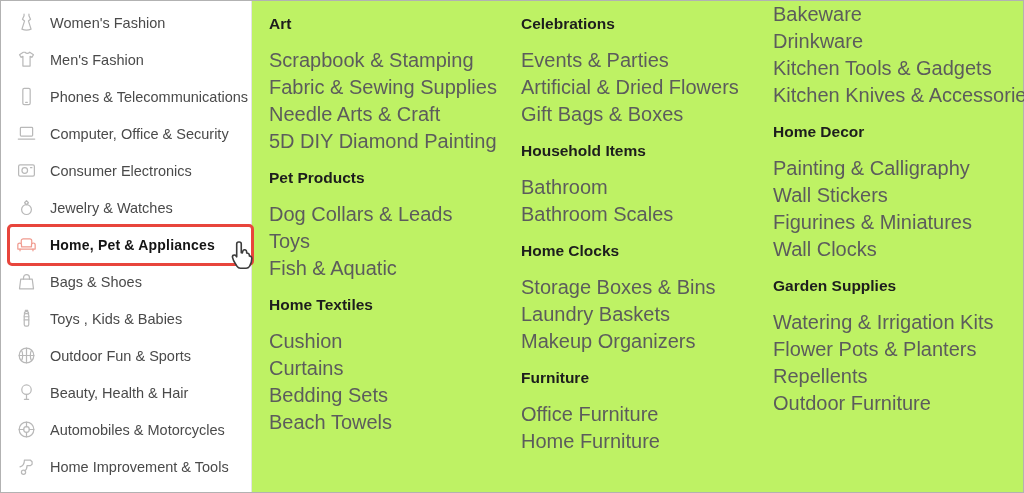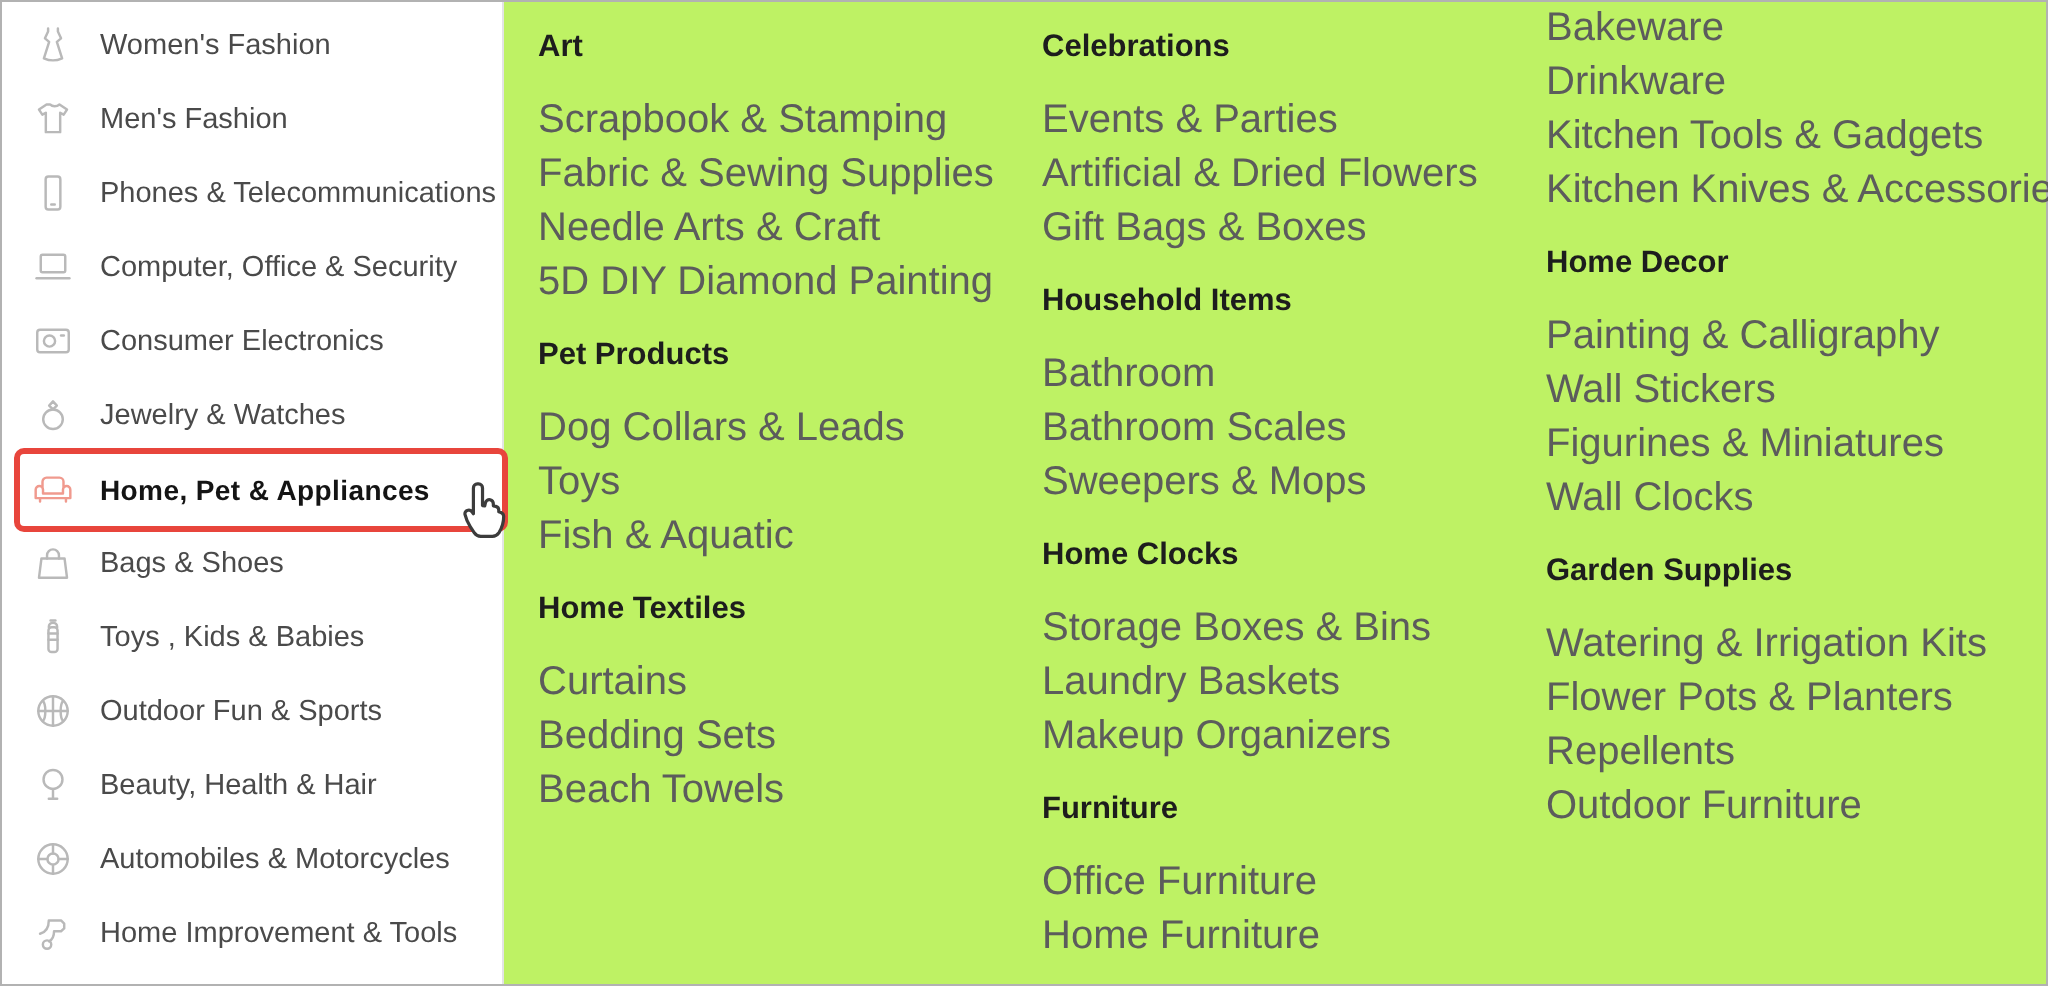--- a/index.html
+++ b/index.html
@@ -183,33 +183,33 @@
         <h3>Art</h3>
         <a class="sublink">Scrapbook &amp; Stamping</a>
         <a class="sublink">Fabric &amp; Sewing Supplies</a>
         <a class="sublink">Needle Arts &amp; Craft</a>
         <a class="sublink">5D DIY Diamond Painting</a>
         <h3>Pet Products</h3>
         <a class="sublink">Dog Collars &amp; Leads</a>
         <a class="sublink">Toys</a>
         <a class="sublink">Fish &amp; Aquatic</a>
         <h3>Home Textiles</h3>
+        <a class="sublink">Cushion</a>
         <a class="sublink">Curtains</a>
         <a class="sublink">Bedding Sets</a>
         <a class="sublink">Beach Towels</a>
       </div>
       <div class="col">
         <h3>Celebrations</h3>
         <a class="sublink">Events &amp; Parties</a>
         <a class="sublink">Artificial &amp; Dried Flowers</a>
         <a class="sublink">Gift Bags &amp; Boxes</a>
         <h3>Household Items</h3>
         <a class="sublink">Bathroom</a>
         <a class="sublink">Bathroom Scales</a>
-        <a class="sublink">Sweepers &amp; Mops</a>
         <h3>Home Clocks</h3>
         <a class="sublink">Storage Boxes &amp; Bins</a>
         <a class="sublink">Laundry Baskets</a>
         <a class="sublink">Makeup Organizers</a>
         <h3>Furniture</h3>
         <a class="sublink">Office Furniture</a>
         <a class="sublink">Home Furniture</a>
       </div>
       <div class="col">
         <a class="sublink">Bakeware</a>

